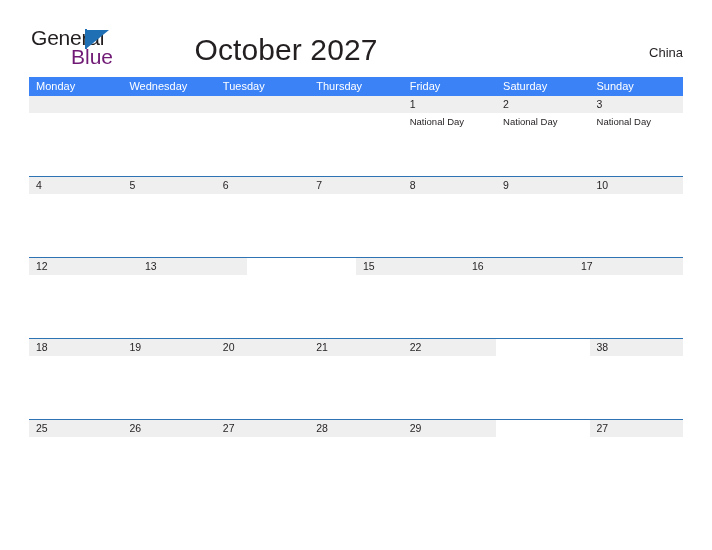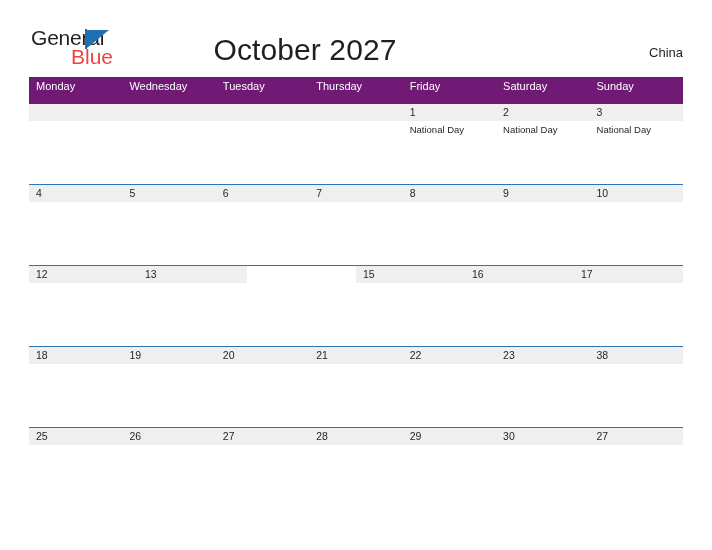--- a/index.html
+++ b/index.html
@@ -60,36 +60,35 @@
     top: 2px;
     width: 2px;
     height: 20px;
     background: #1f6fb5;
   }
   .logo-blue {
     position: absolute;
     left: 40px;
     top: 19px;
     font-size: 21px;
-    color: #ef4444;
+    color: #701a75;
     line-height: 22px;
     font-family: "Liberation Sans", sans-serif;
   }
   .title {
     position: absolute;
     left: 0;
     top: 33px;
     width: 572px;
     text-align: center;
     font-size: 30px;
     color: #231f20;
     font-weight: normal;
     letter-spacing: 0.1px;
     font-family: "Liberation Sans", sans-serif;
-    margin-left: 19px;
   }
   .country {
     position: absolute;
     right: 29px;
     top: 45px;
     font-size: 13px;
     color: #231f20;
     font-family: "Liberation Sans", sans-serif;
     margin-left: 15px;
   }
@@ -97,22 +96,22 @@
   
   .calendar {
     position: absolute;
     left: 29px;
     top: 77px;
     width: 654px;
   }
   .weekday-row {
     display: flex;
     width: 100%;
-    background: #701a75;
-    height: 27px;
+    background: #3b82f6;
+    height: 19px;
   }
   .weekday {
     flex: 1 1 0;
     color: #ffffff;
     font-size: 11px;
     line-height: 19px;
     padding-left: 7px;
     box-sizing: border-box;
     font-family: "Liberation Sans", sans-serif;
     white-space: nowrap;
@@ -355,23 +354,20 @@
               </div>
               <div class="day-events"></div>
             </div>
             <div class="day-cell">
               <div class="day-number-band">
                 <span class="day-number">22</span>
               </div>
               <div class="day-events"></div>
             </div>
             <div class="day-cell">
-              <div class="day-number-band">
-                <span class="day-number">23</span>
-              </div>
               <div class="day-events"></div>
             </div>
             <div class="day-cell">
               <div class="day-number-band">
                 <span class="day-number">38</span>
               </div>
               <div class="day-events"></div>
             </div>
           </div>
         </div>
@@ -401,23 +397,20 @@
               </div>
               <div class="day-events"></div>
             </div>
             <div class="day-cell">
               <div class="day-number-band">
                 <span class="day-number">29</span>
               </div>
               <div class="day-events"></div>
             </div>
             <div class="day-cell">
-              <div class="day-number-band">
-                <span class="day-number">30</span>
-              </div>
               <div class="day-events"></div>
             </div>
             <div class="day-cell">
               <div class="day-number-band">
                 <span class="day-number">27</span>
               </div>
               <div class="day-events"></div>
             </div>
           </div>
         </div>

